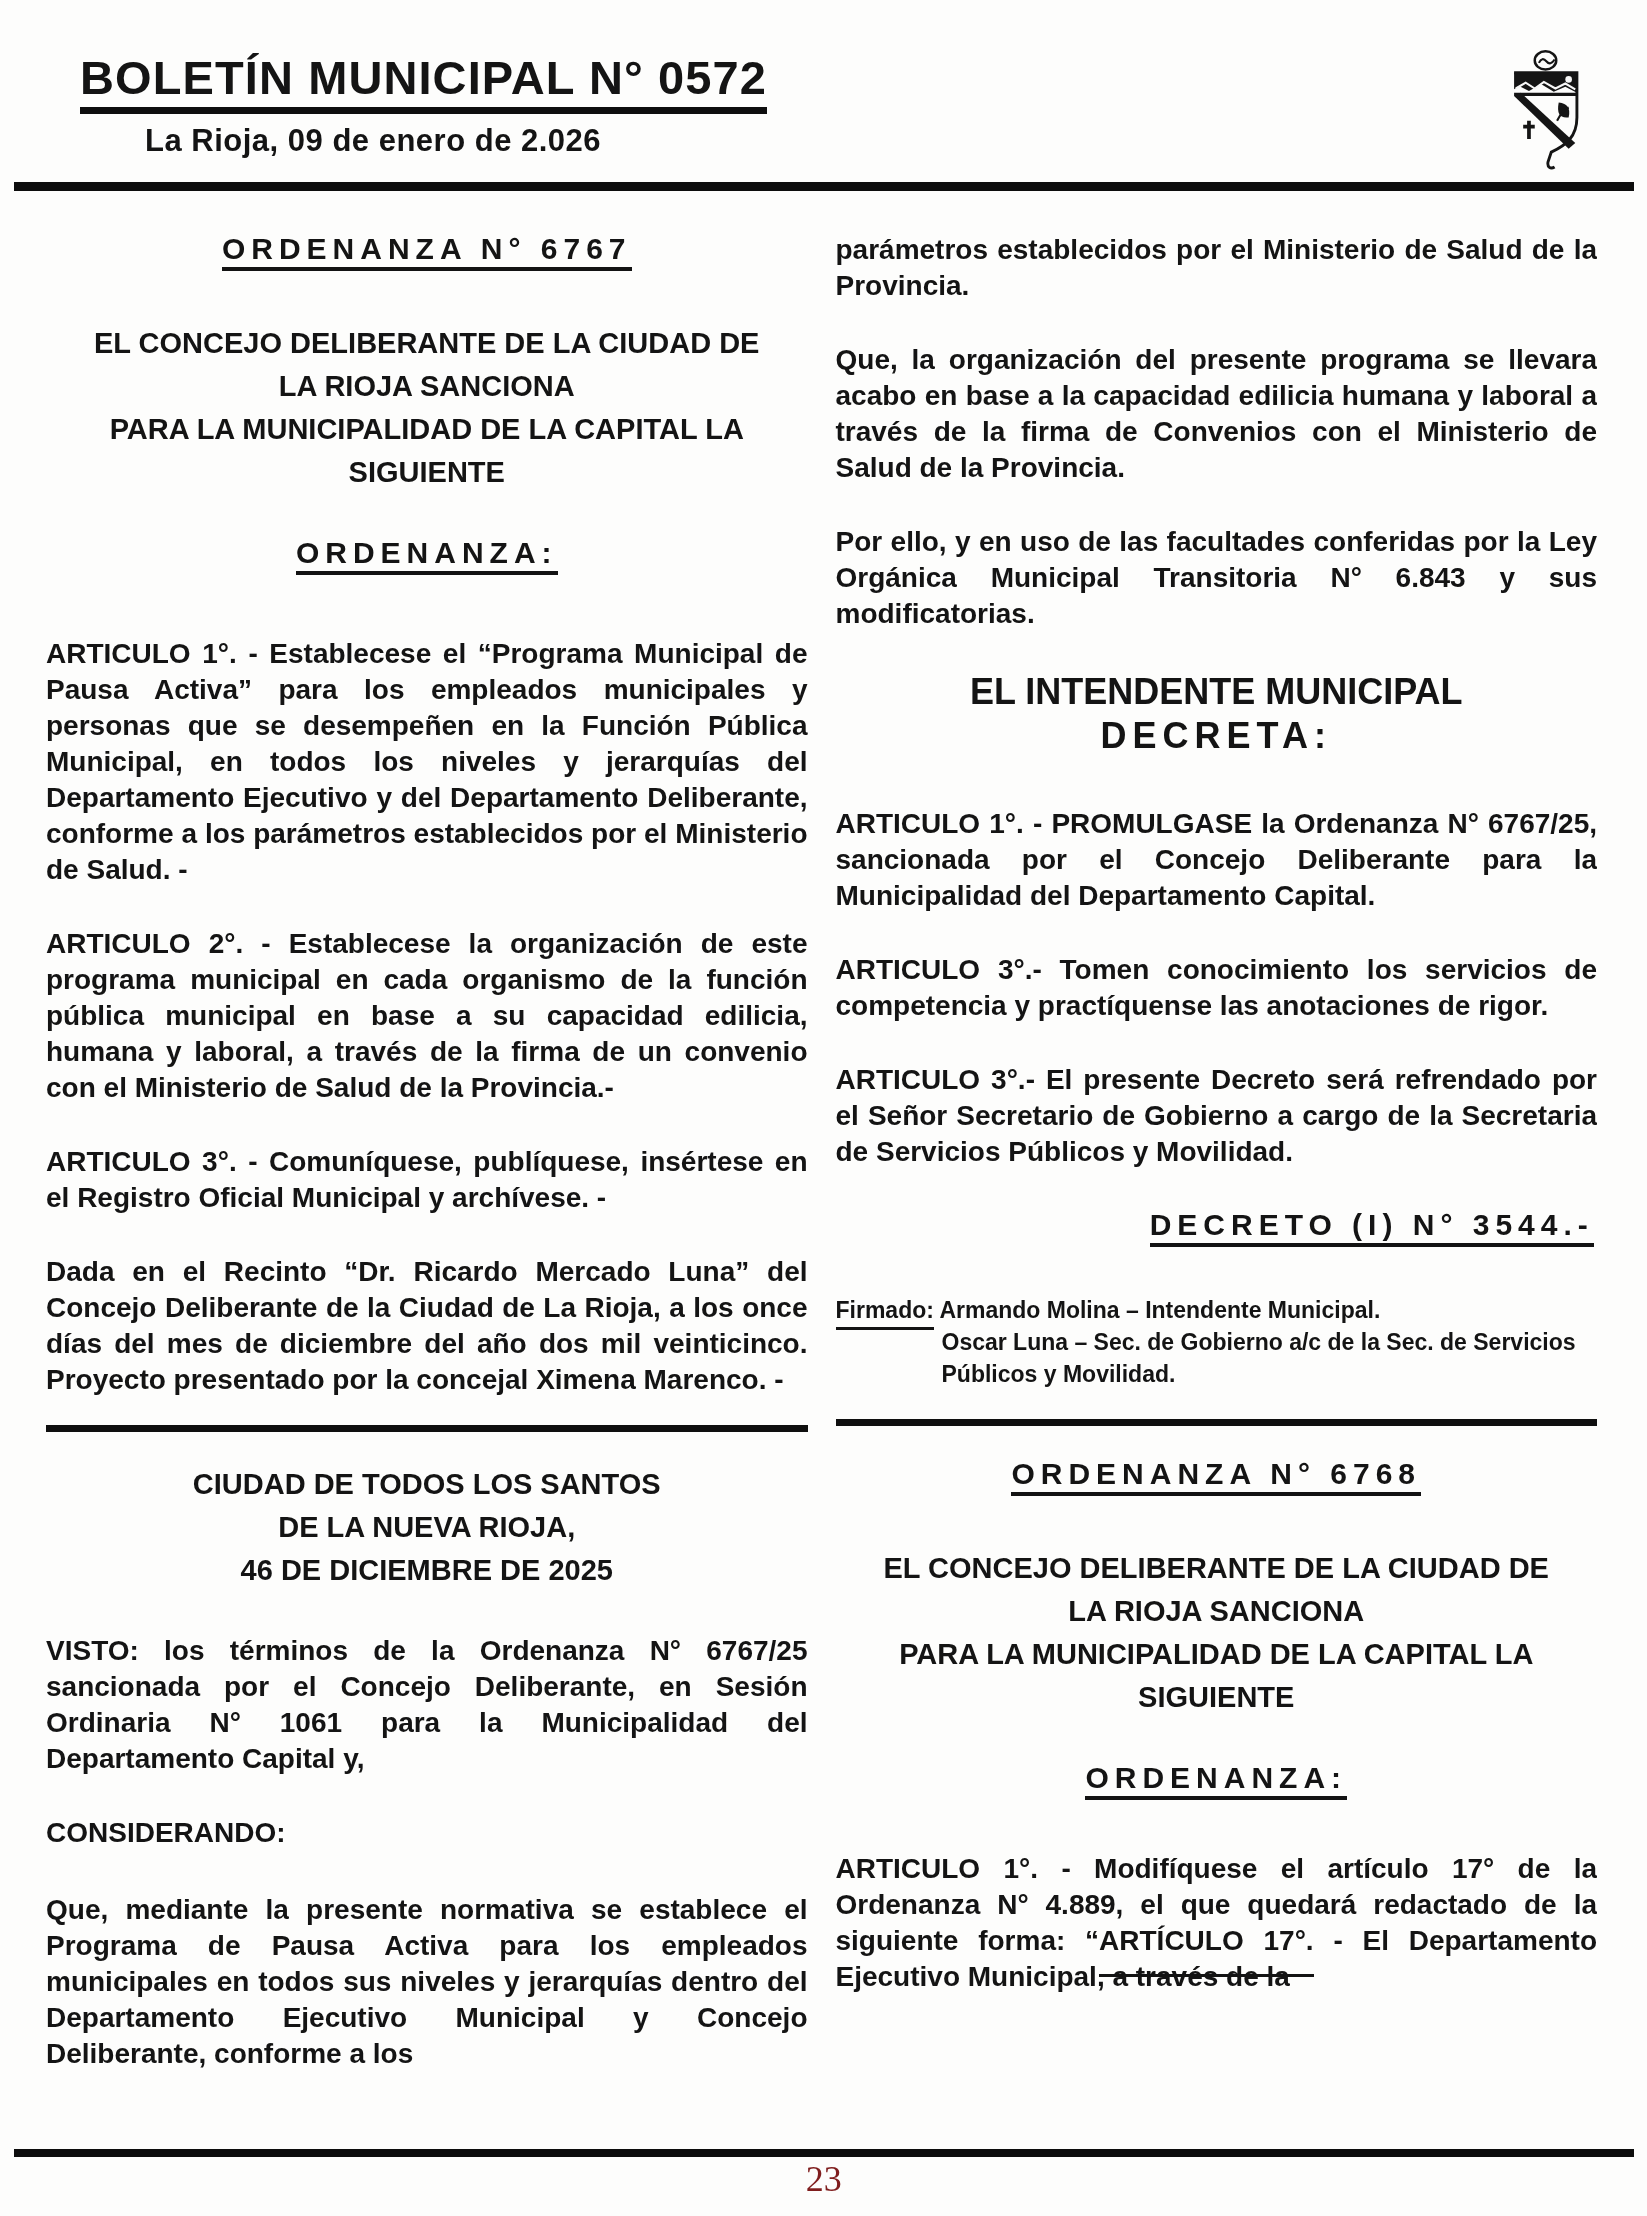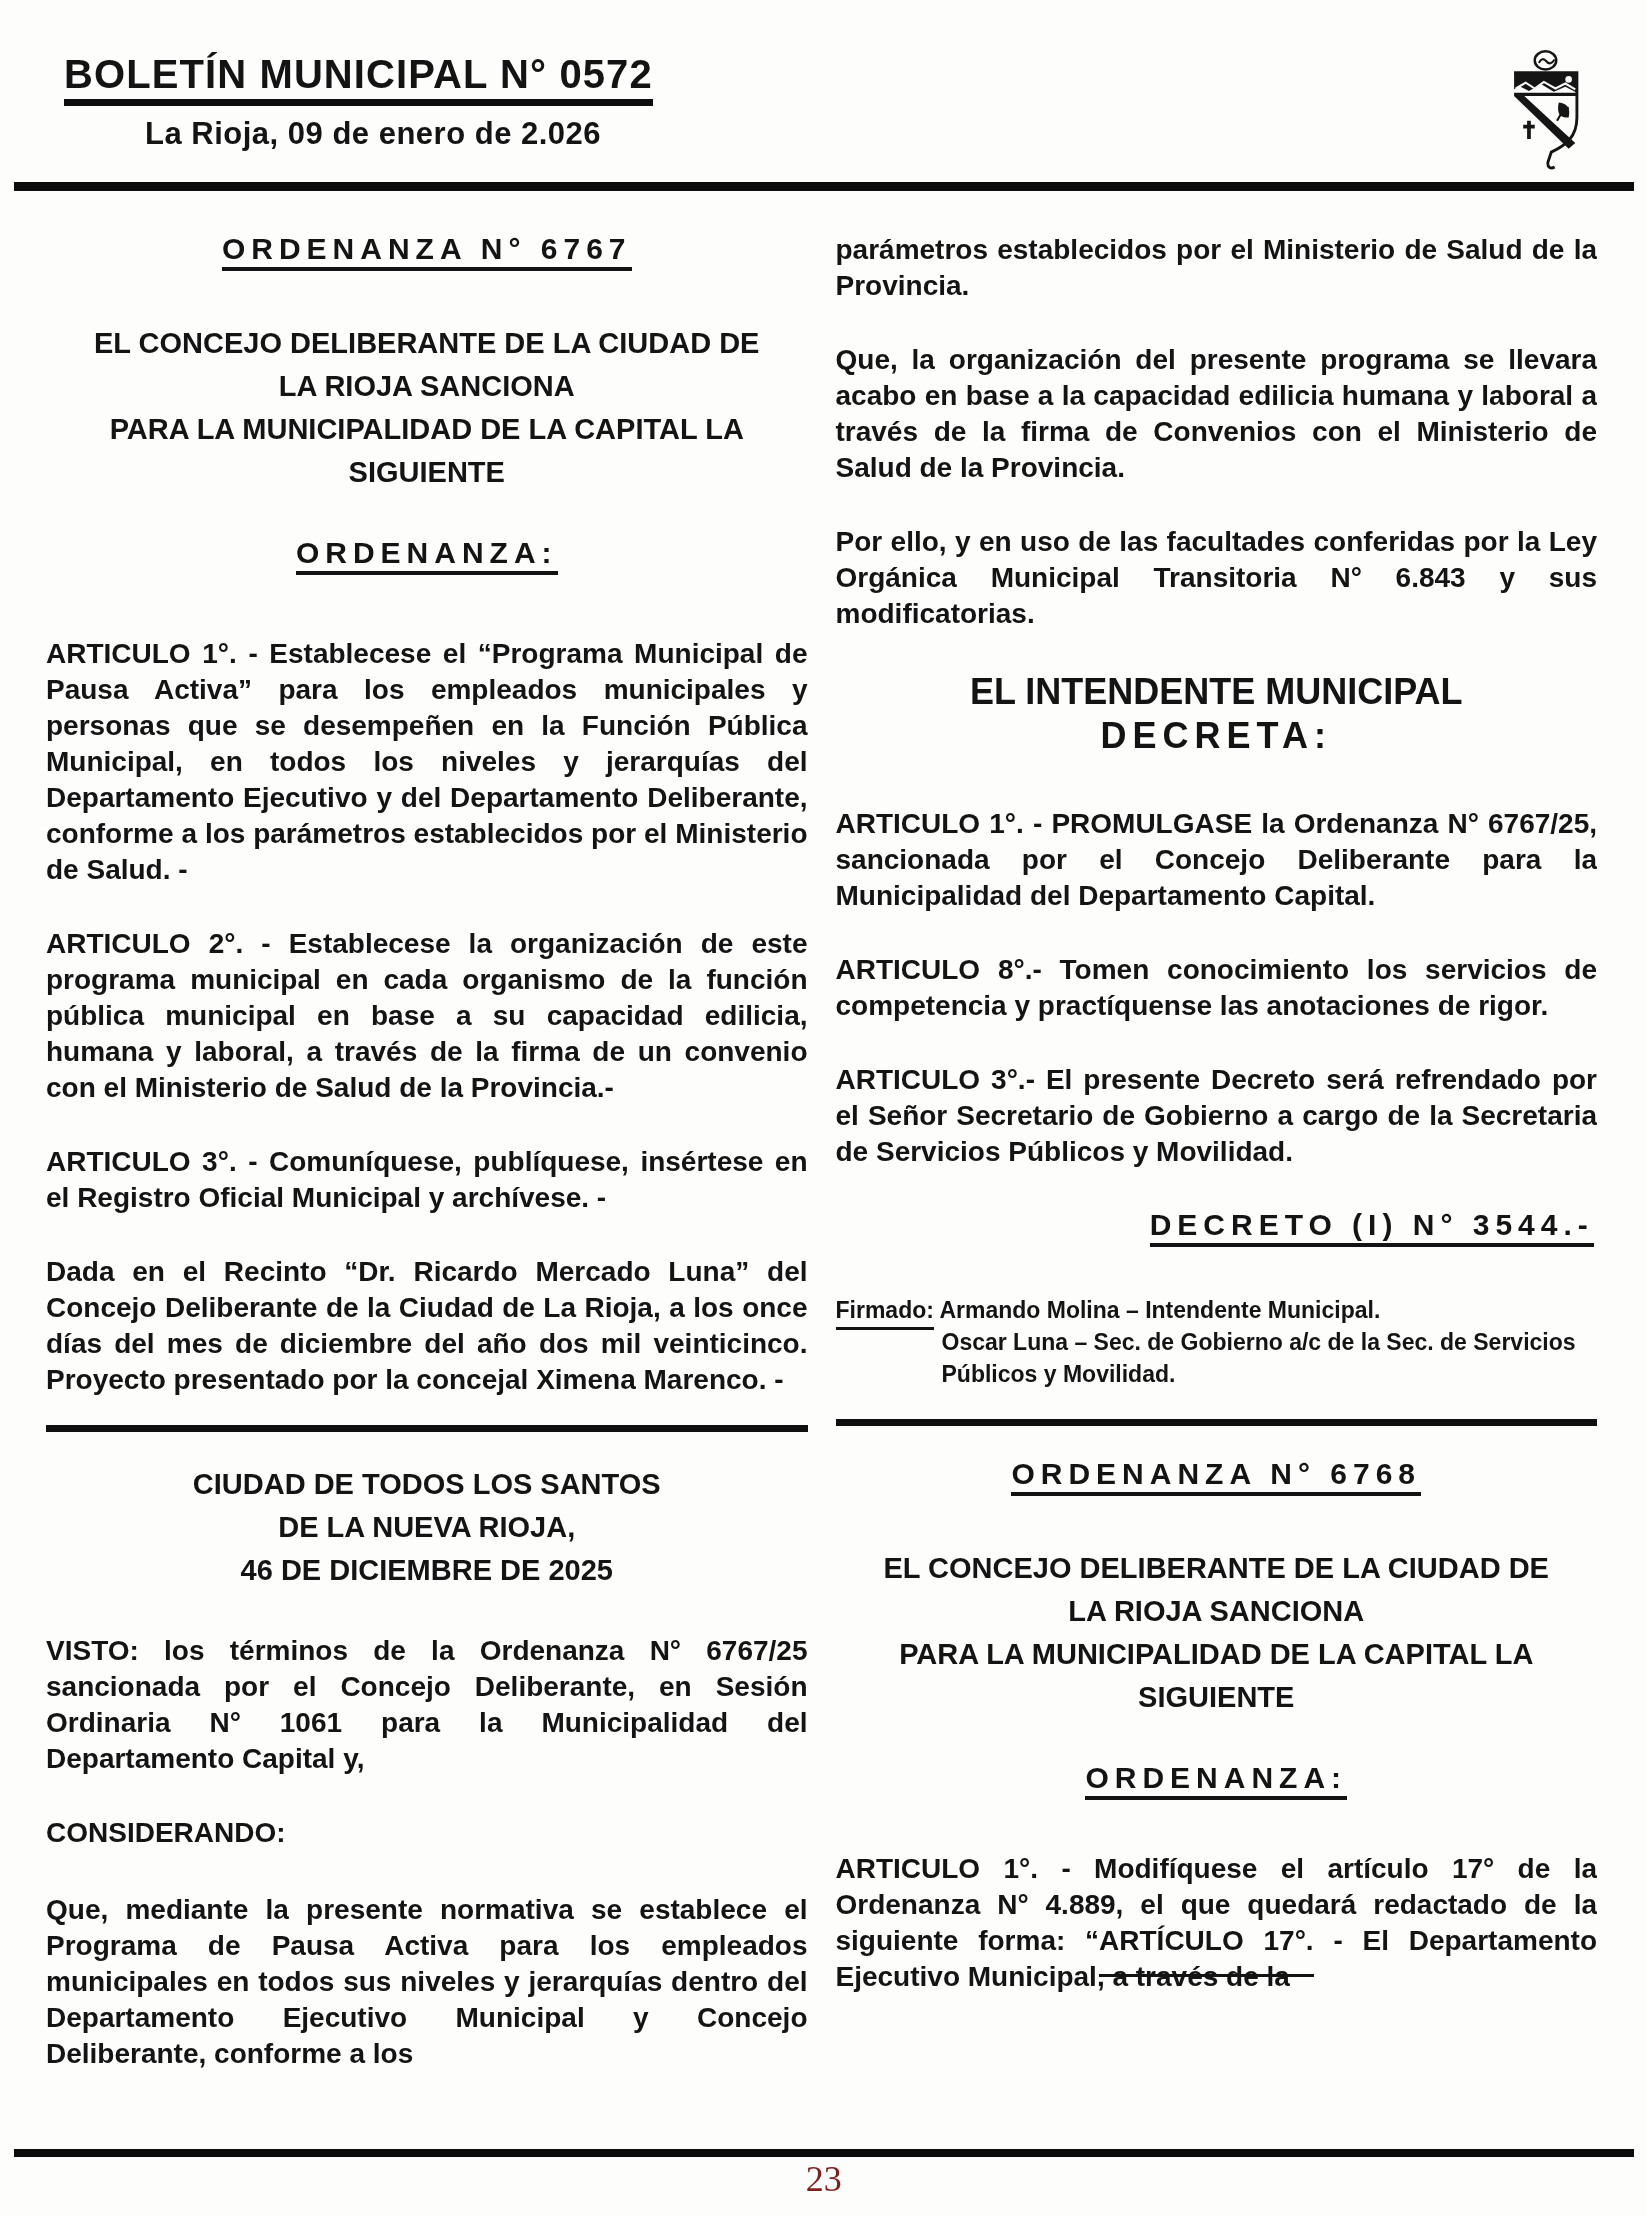--- a/index.html
+++ b/index.html
@@ -10,23 +10,23 @@
     overflow:hidden;
     font-family:"Liberation Sans","DejaVu Sans",sans-serif;
     font-weight:700;
     color:#141414;
     -webkit-font-smoothing:antialiased;
   }
   
   .header{position:absolute;top:53px;left:64px;}
   .masthead-title{
     display:inline-block;
-    font-size:40px;letter-spacing:1.1px;
+    font-size:47px;letter-spacing:1.1px;
     border-bottom:7px solid #0e0e0e;
-    padding-bottom:4.3px;line-height:1.05;
+    padding-bottom:4.3px;line-height:1.05;margin-left:16px;
   }
   .masthead-date{font-size:31px;margin:9.7px 0 0 81px;letter-spacing:0.5px;}
   .header-rule{position:absolute;left:14px;right:14px;top:182px;height:9.2px;background:#0d0d0d;}
   .logo{position:absolute;top:48px;right:51px;width:103px;height:124px;}
   
   .content{
     position:absolute;top:232px;left:46px;right:51px;bottom:64px;
     display:flex;gap:28px;overflow:hidden;justify-content:space-between;
   }
   .col{flex:1 1 0;min-width:0;}
@@ -130,21 +130,21 @@
       <p class="p">Que, la organización del presente programa se llevara acabo en base a la capacidad edilicia humana y laboral a través de la firma de Convenios con el Ministerio de Salud de la Provincia.</p>
 
       <p class="p">Por ello, y en uso de las facultades conferidas por la Ley Orgánica Municipal Transitoria N° 6.843 y sus modificatorias.</p>
 
       <div class="intendente-block">
         <div>EL INTENDENTE MUNICIPAL</div>
         <div class="sp">DECRETA:</div>
       </div>
 
       <p class="p">ARTICULO 1°. - PROMULGASE la Ordenanza N° 6767/25, sancionada por el Concejo Deliberante para la Municipalidad del Departamento Capital.</p>
-      <p class="p">ARTICULO 8°.- Tomen conocimiento los servicios de competencia y practíquense las anotaciones de rigor.</p>
+      <p class="p">ARTICULO 3°.- Tomen conocimiento los servicios de competencia y practíquense las anotaciones de rigor.</p>
       <p class="p">ARTICULO 3°.- El presente Decreto será refrendado por el Señor Secretario de Gobierno a cargo de la Secretaria de Servicios Públicos y Movilidad.</p>
 
       <div class="decreto-wrap">
         <span class="sp ul">DECRETO (I) N° 3544.-</span>
       </div>
 
       <div class="signed">
         <div><span class="lbl">Firmado:</span><span> Armando Molina – Intendente Municipal.</span></div>
         <div class="signed-rest">Oscar Luna – Sec. de Gobierno a/c de la Sec. de Servicios Públicos y Movilidad.</div>
       </div>

